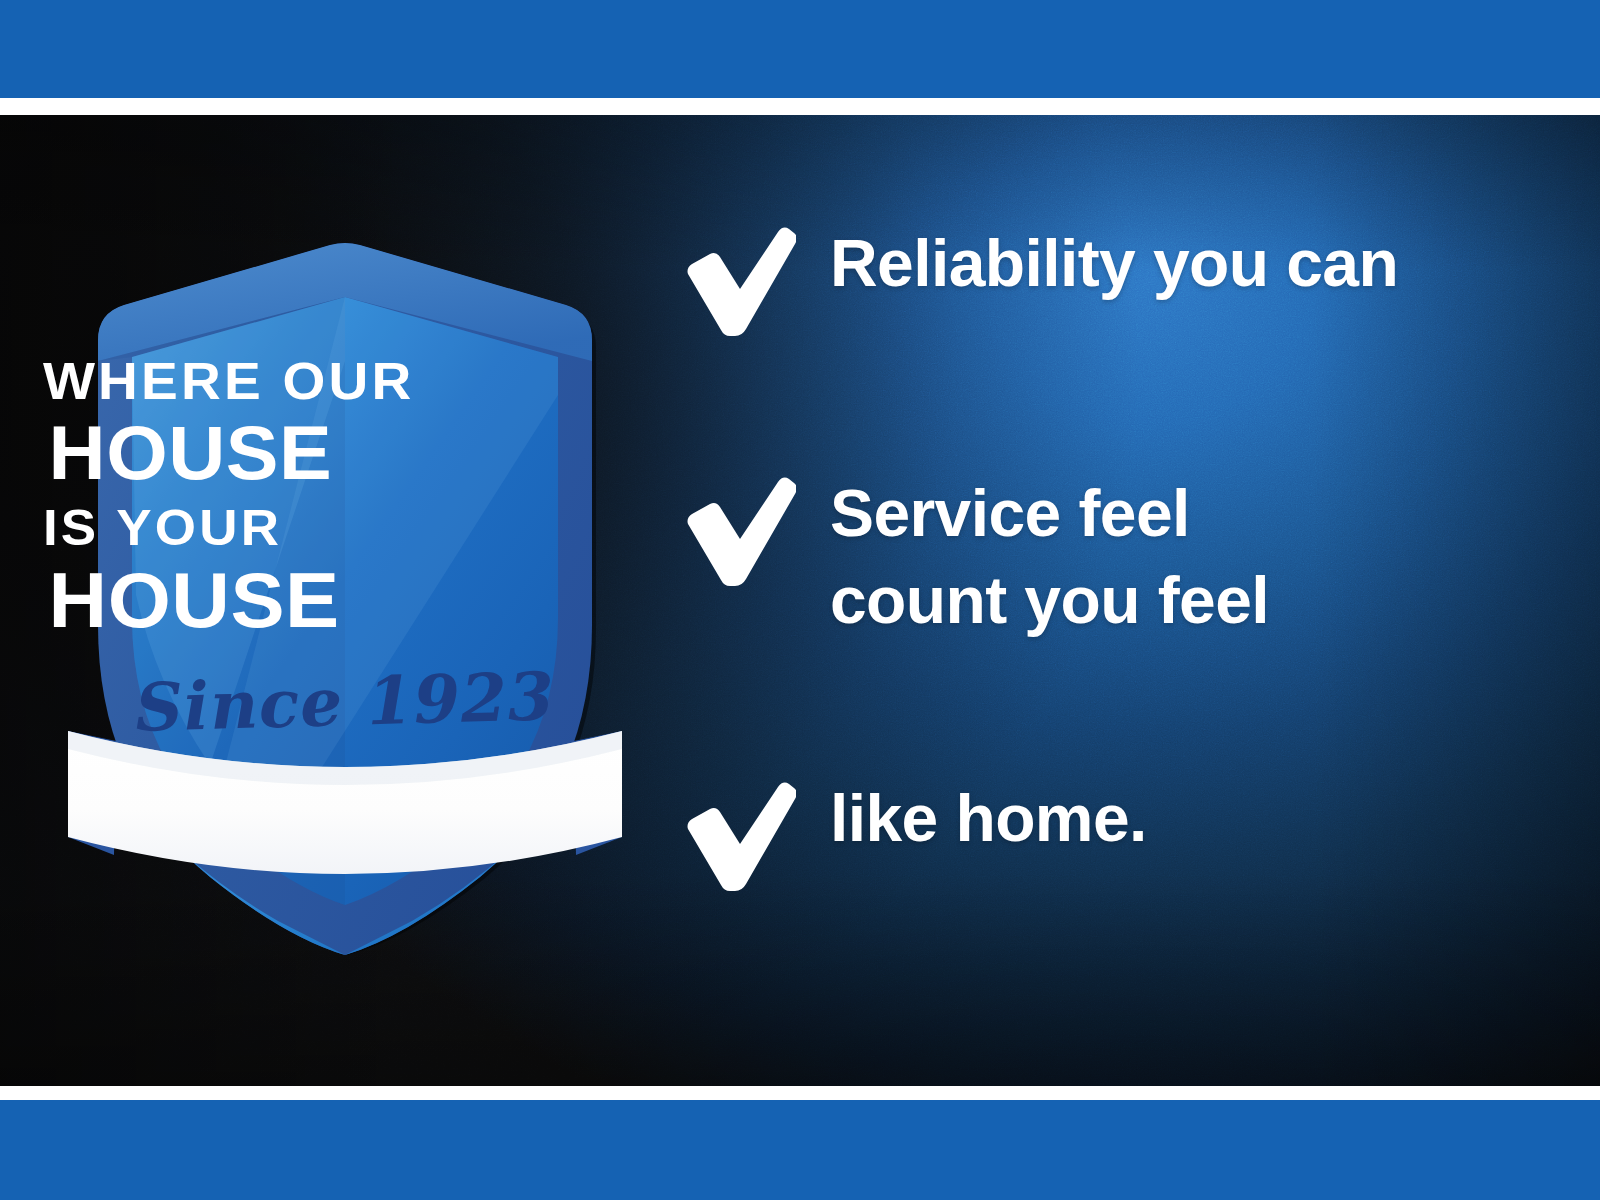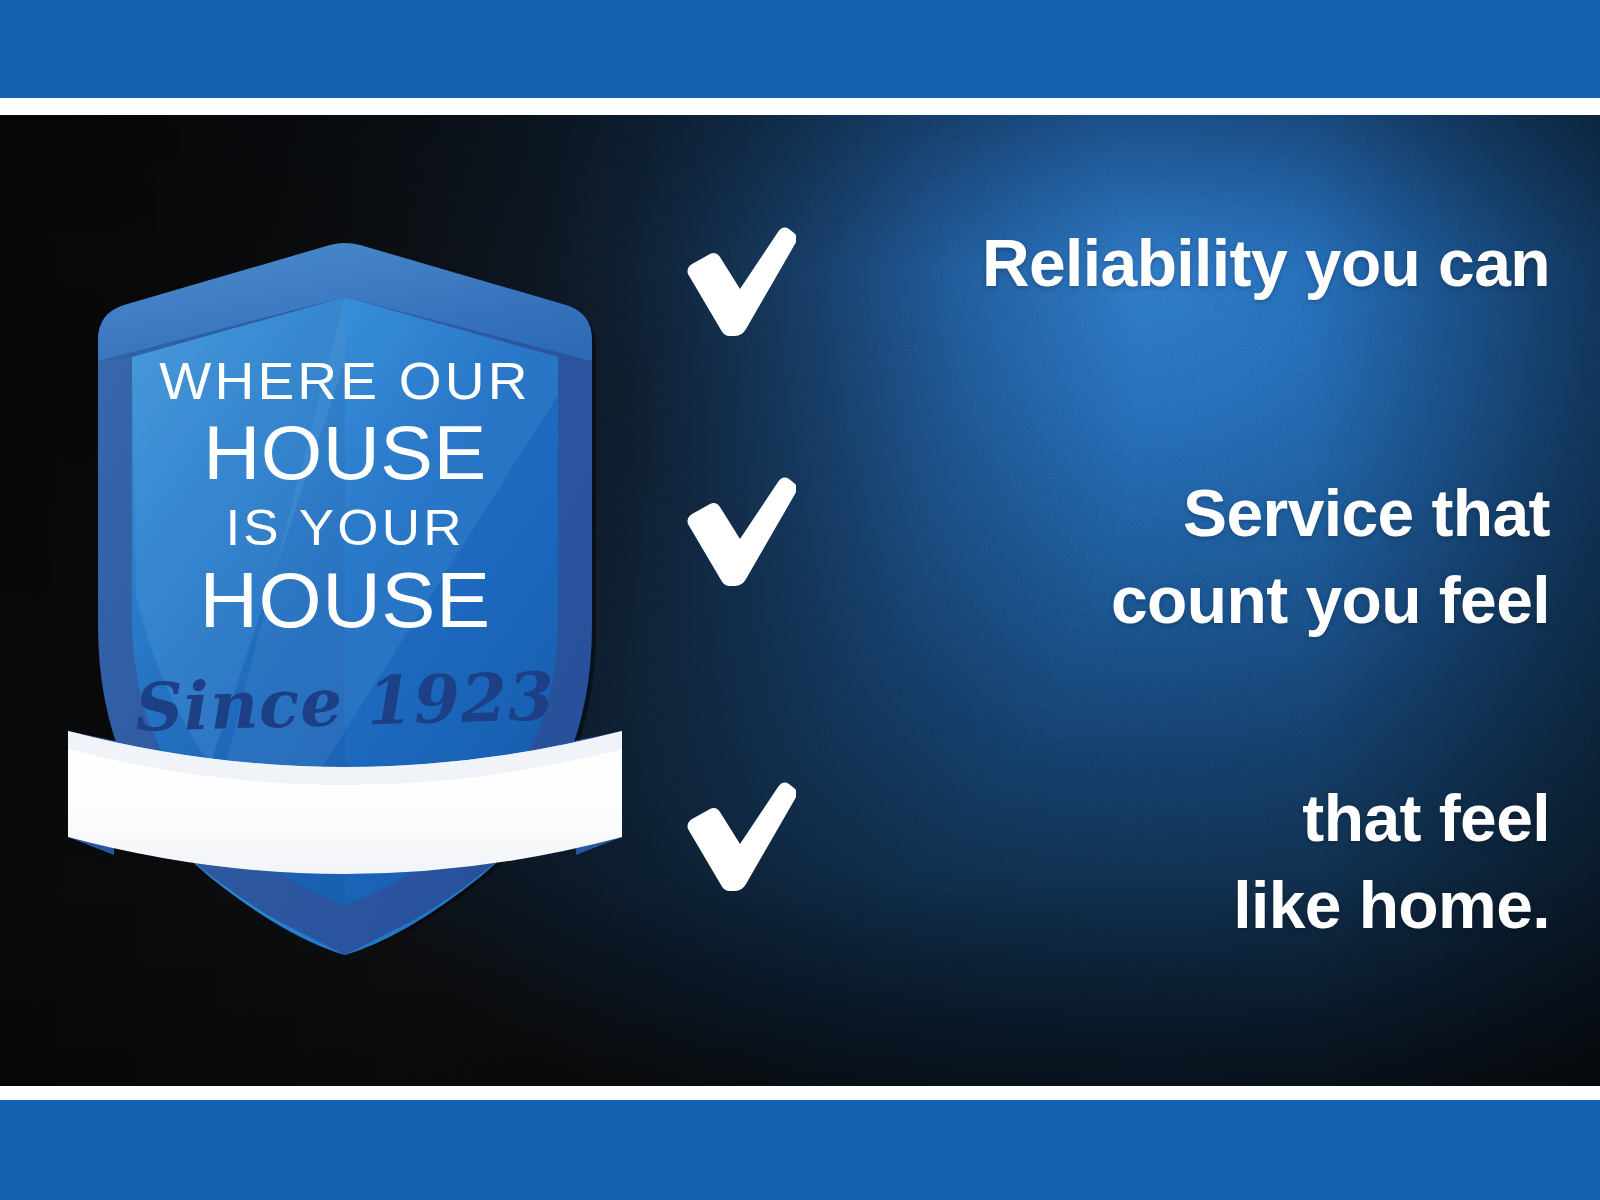--- a/index.html
+++ b/index.html
@@ -104,24 +104,24 @@
     width: 570px;
     height: 790px;
   }
   #logo svg { display: block; }
 
   .logo-text-stack {
     position: absolute;
     left: 0;
     top: 190px;
     width: 570px;
-    text-align: center;
+    text-align: left;
     color: #ffffff;
     font-family: "Liberation Sans Narrow", "Liberation Sans", sans-serif;
-    font-weight: normal;
+    font-weight: bold;
     letter-spacing: 0.5px;
     text-transform: uppercase;
     line-height: 1;
     pointer-events: none;
   }
   .lt-sm {
     font-size: 52px;
     letter-spacing: 3px;
     transform: scaleX(1.06);
   }
@@ -159,21 +159,20 @@
     pointer-events: none;
   }
 
   
   #benefits {
     position: absolute;
     left: 660px;
     top: 115px;
     width: 900px;
     height: 971px;
-    text-align: right;
   }
   .benefit {
     position: absolute;
     left: 0;
     width: 900px;
   }
   .benefit .check {
     position: absolute;
     left: 20px;
     top: 6px;
@@ -316,32 +315,31 @@
         <span class="line">Reliability you can</span>
       </div>
     </div>
 
     <div class="benefit" id="benefit-1">
       <svg class="check" viewBox="0 0 116 116">
         <path d="M 8 48 Q 6 42 12 38 L 30 28 Q 36 25 40 31 L 60 63 L 98 6 Q 103 -1 109 3 L 114 7
                  Q 119 11 115 18 L 66 103 Q 62 110 55 110 L 50 110 Q 44 110 41 104 Z" fill="#ffffff"></path>
       </svg>
       <div class="copy">
-        <span class="line">Service that</span>
+        <span class="line">Service feel</span>
         <span class="line">count you feel</span>
       </div>
     </div>
 
     <div class="benefit" id="benefit-2">
       <svg class="check" viewBox="0 0 116 116">
         <path d="M 8 48 Q 6 42 12 38 L 30 28 Q 36 25 40 31 L 60 63 L 98 6 Q 103 -1 109 3 L 114 7
                  Q 119 11 115 18 L 66 103 Q 62 110 55 110 L 50 110 Q 44 110 41 104 Z" fill="#ffffff"></path>
       </svg>
       <div class="copy">
-        <span class="line">that feel</span>
         <span class="line">like home.</span>
       </div>
     </div>
 
   </div>
 
   <div class="white-gap bottom"></div>
   <div class="brand-bar bottom"></div>
 
 </div>

